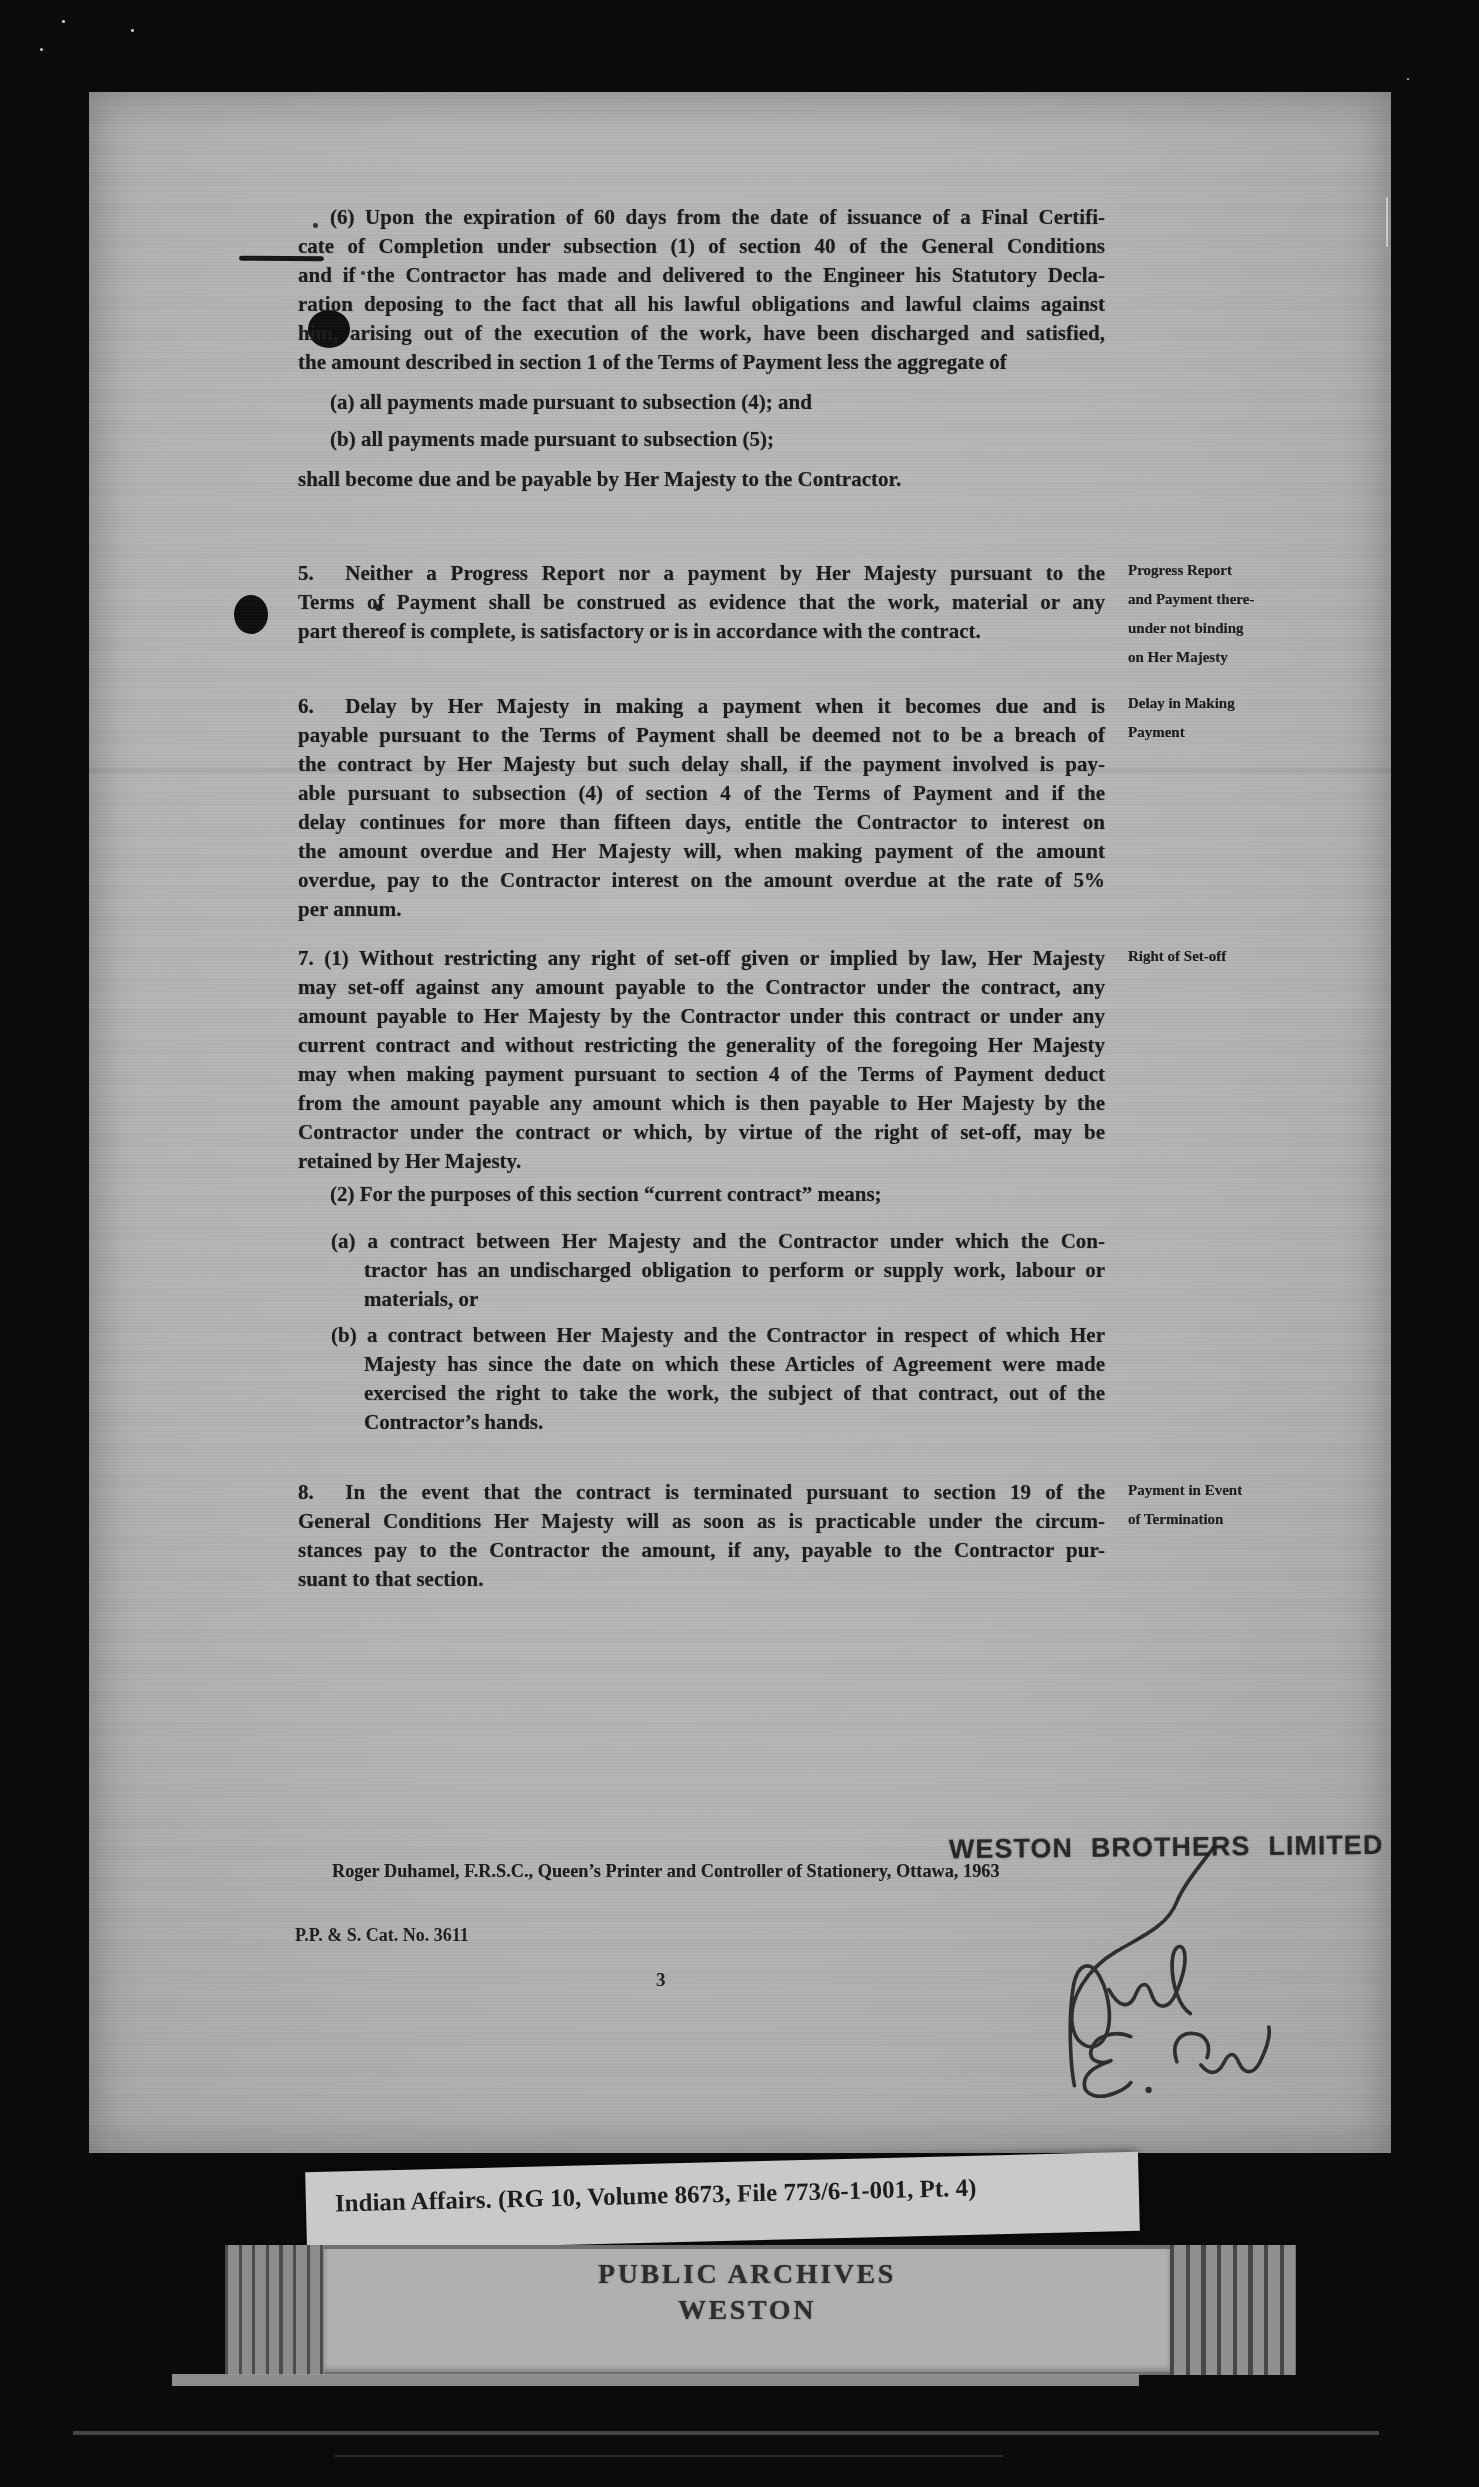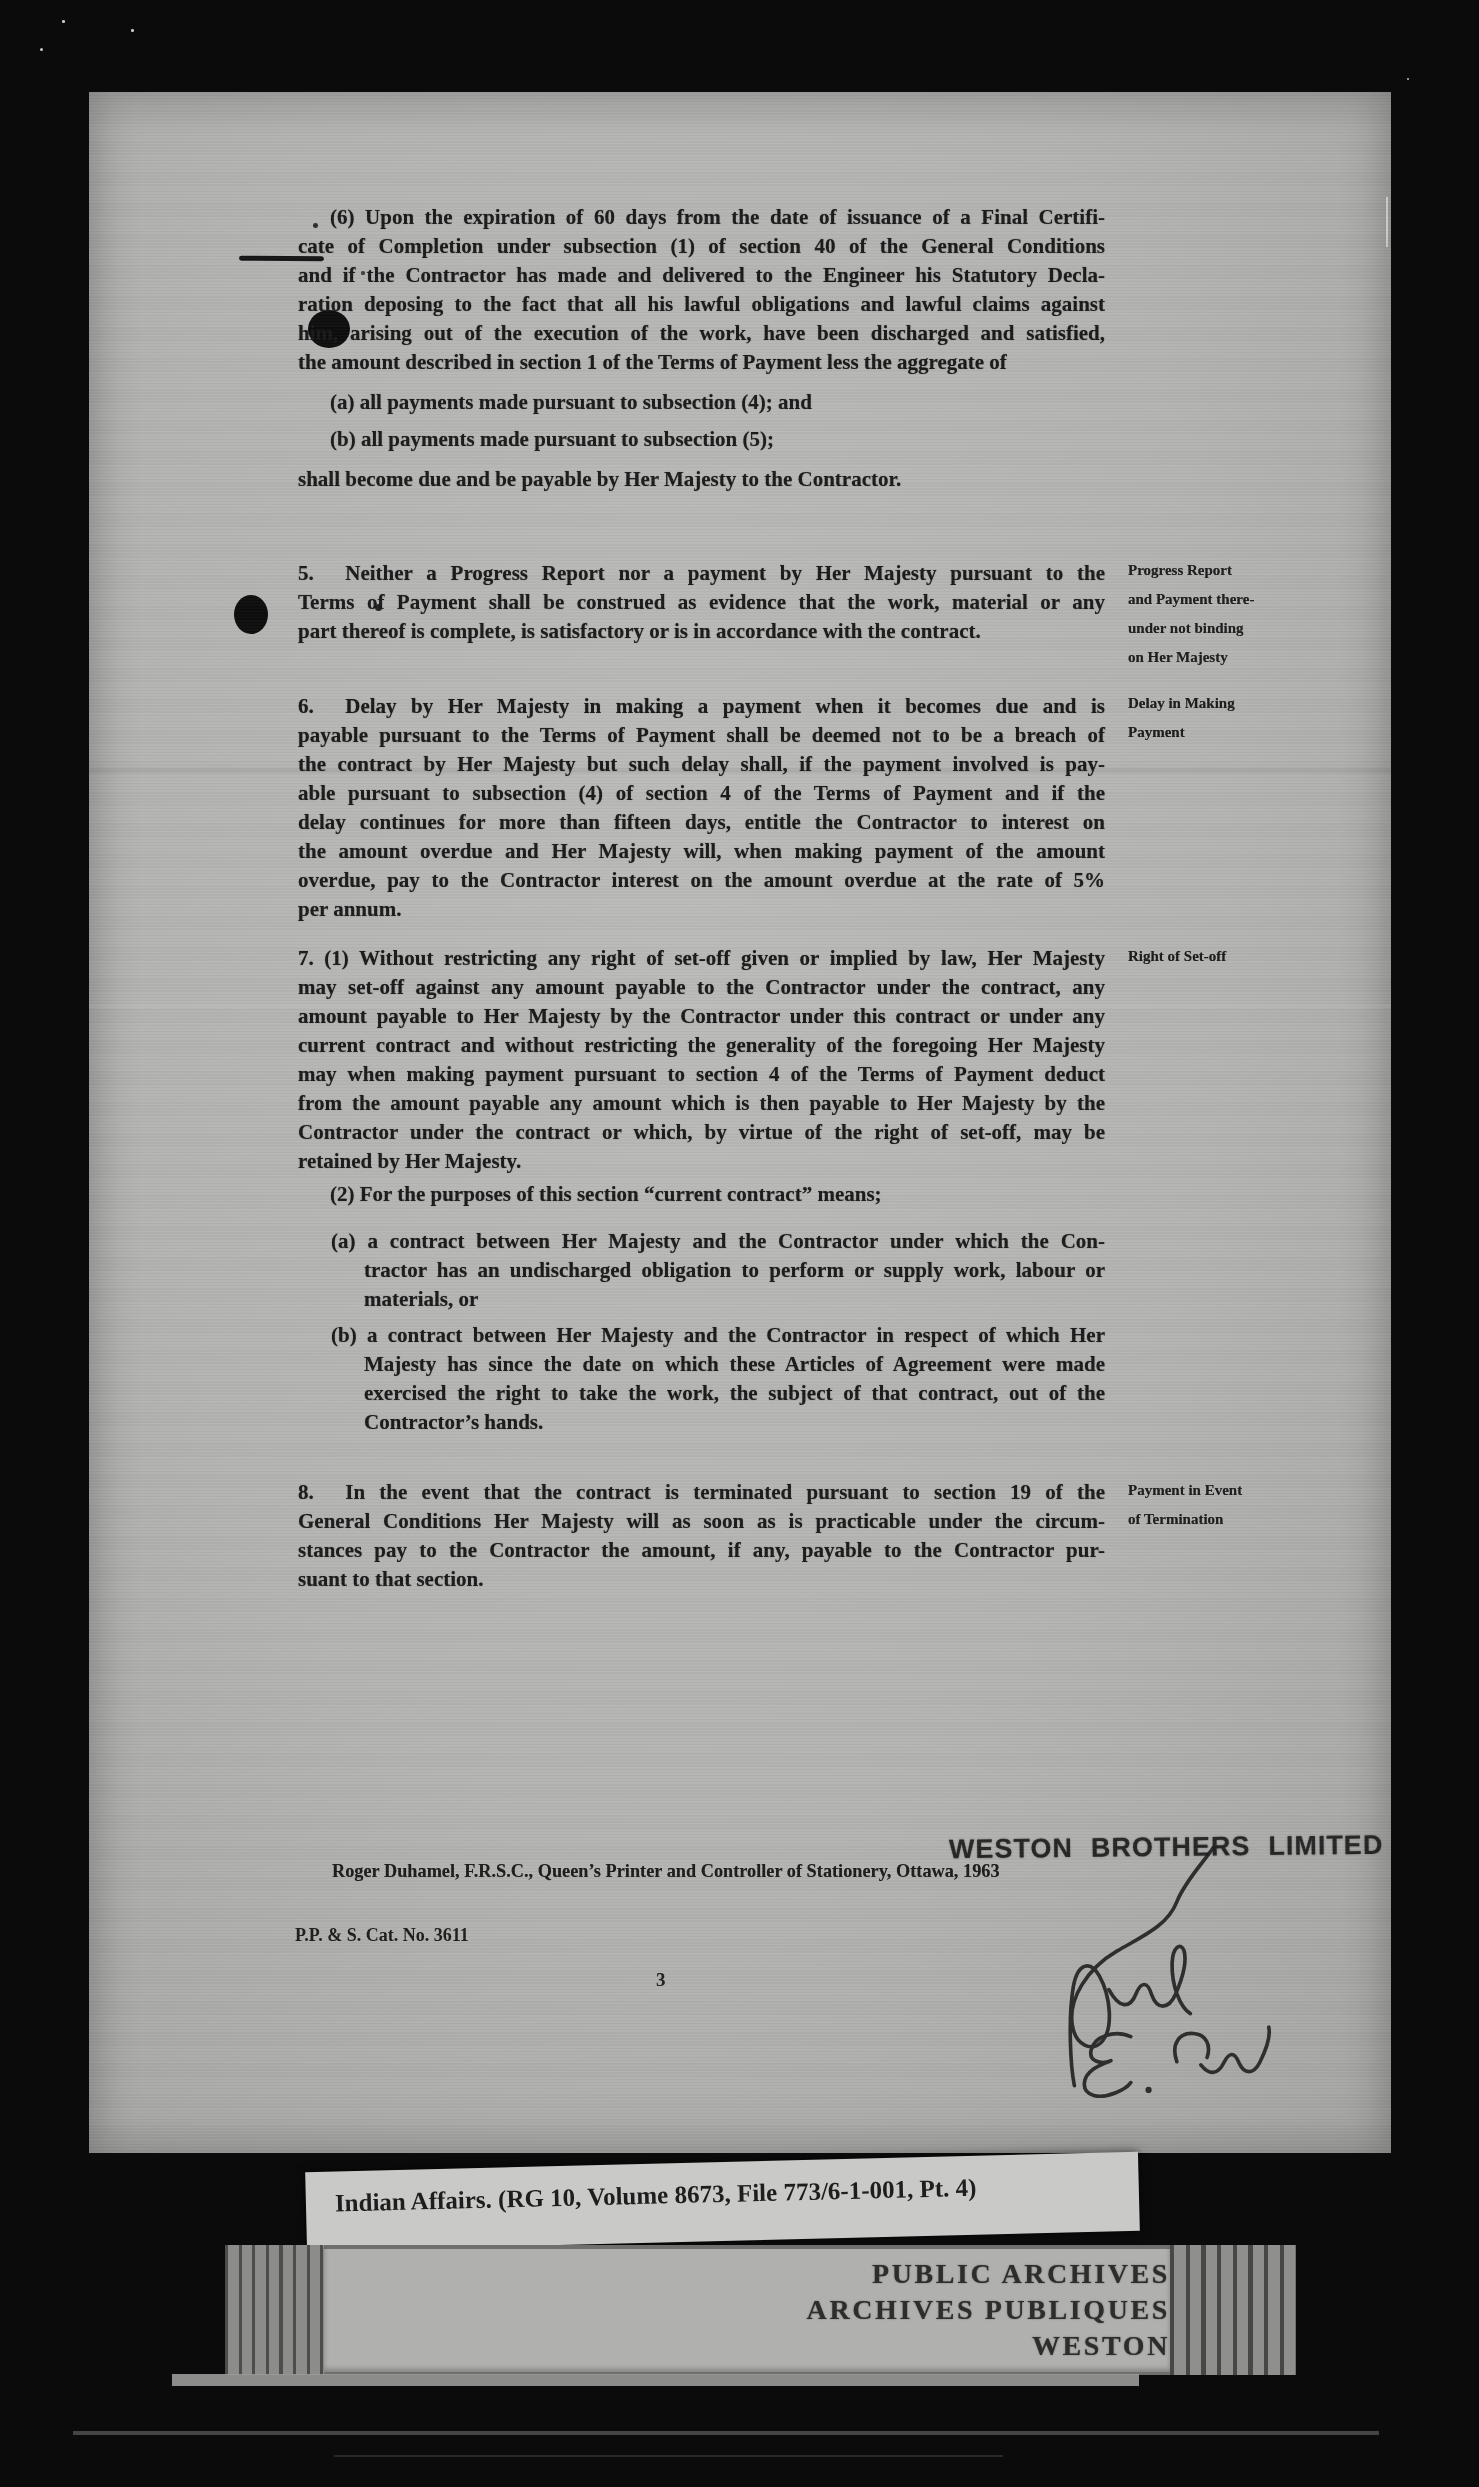--- a/index.html
+++ b/index.html
@@ -47,21 +47,21 @@
   .strip-left{position:absolute;left:225px;top:2245px;width:99px;height:130px;background:#8c8c8a;
         background-image:repeating-linear-gradient(90deg, rgba(0,0,0,.45) 0 3.1px, rgba(0,0,0,0) 3.1px 13.6px);}
   .strip-main{position:absolute;left:324px;top:2247px;width:846px;height:125px;background:#b0b0ae;
         box-shadow:inset 0 2.1px 0 rgba(0,0,0,.35), inset 0 -3.1px 5.2px rgba(0,0,0,.25);}
   .strip-right{position:absolute;left:1170px;top:2245px;width:125px;height:130px;background:#8f8f8d;
         background-image:repeating-linear-gradient(90deg, rgba(0,0,0,.5) 0 4.2px, rgba(0,0,0,0) 4.2px 15.7px);}
   .strip-under{position:absolute;left:172px;top:2374px;width:967px;height:11.5px;background:#9a9a98;opacity:.9;}
   .pa-stamp{position:absolute;left:324px;top:2256px;width:846px;font-size:28px;line-height:36px;
         font-weight:700;letter-spacing:2.6px;color:#2d2d2b;text-align:center;
         text-shadow:0 0 1.6px rgba(40,40,40,.6);}
-  .pa-stamp .tline{min-height:36px;text-align:right;}
+  .pa-stamp .tline{min-height:36px;}
   .bline1{position:absolute;left:73px;top:2431px;width:1306px;height:3.7px;background:#525250;opacity:.8;}
   .bline2{position:absolute;left:334px;top:2455px;width:669px;height:2.1px;background:#2f2f2d;opacity:.8;}
   .dust{position:absolute;border-radius:50%;background:#c9c9c7;}
 </style>
 </head>
 <body>
 
 <div class="canvas">
 
   <div class="dust" style="left:40px;top:48px;width:3.1px;height:3.1px;"></div>
@@ -180,21 +180,20 @@
     <span>Indian Affairs. (RG 10, Volume 8673, File 773/6-1-001, Pt. 4)</span>
   </div>
 
   <div class="strip-back"></div>
   <div class="strip-left"></div>
   <div class="strip-main"></div>
   <div class="strip-right"></div>
   <div class="strip-under"></div>
   <div class="pa-stamp">
       <div class="tline">PUBLIC ARCHIVES</div>
-      <div class="tline">ARCHIVES PUBLIQUES</div>
       <div class="tline">WESTON</div>
     </div>
 
   <div class="bline1"></div>
   <div class="bline2"></div>
 
 </div>
 
 
 </body></html>

